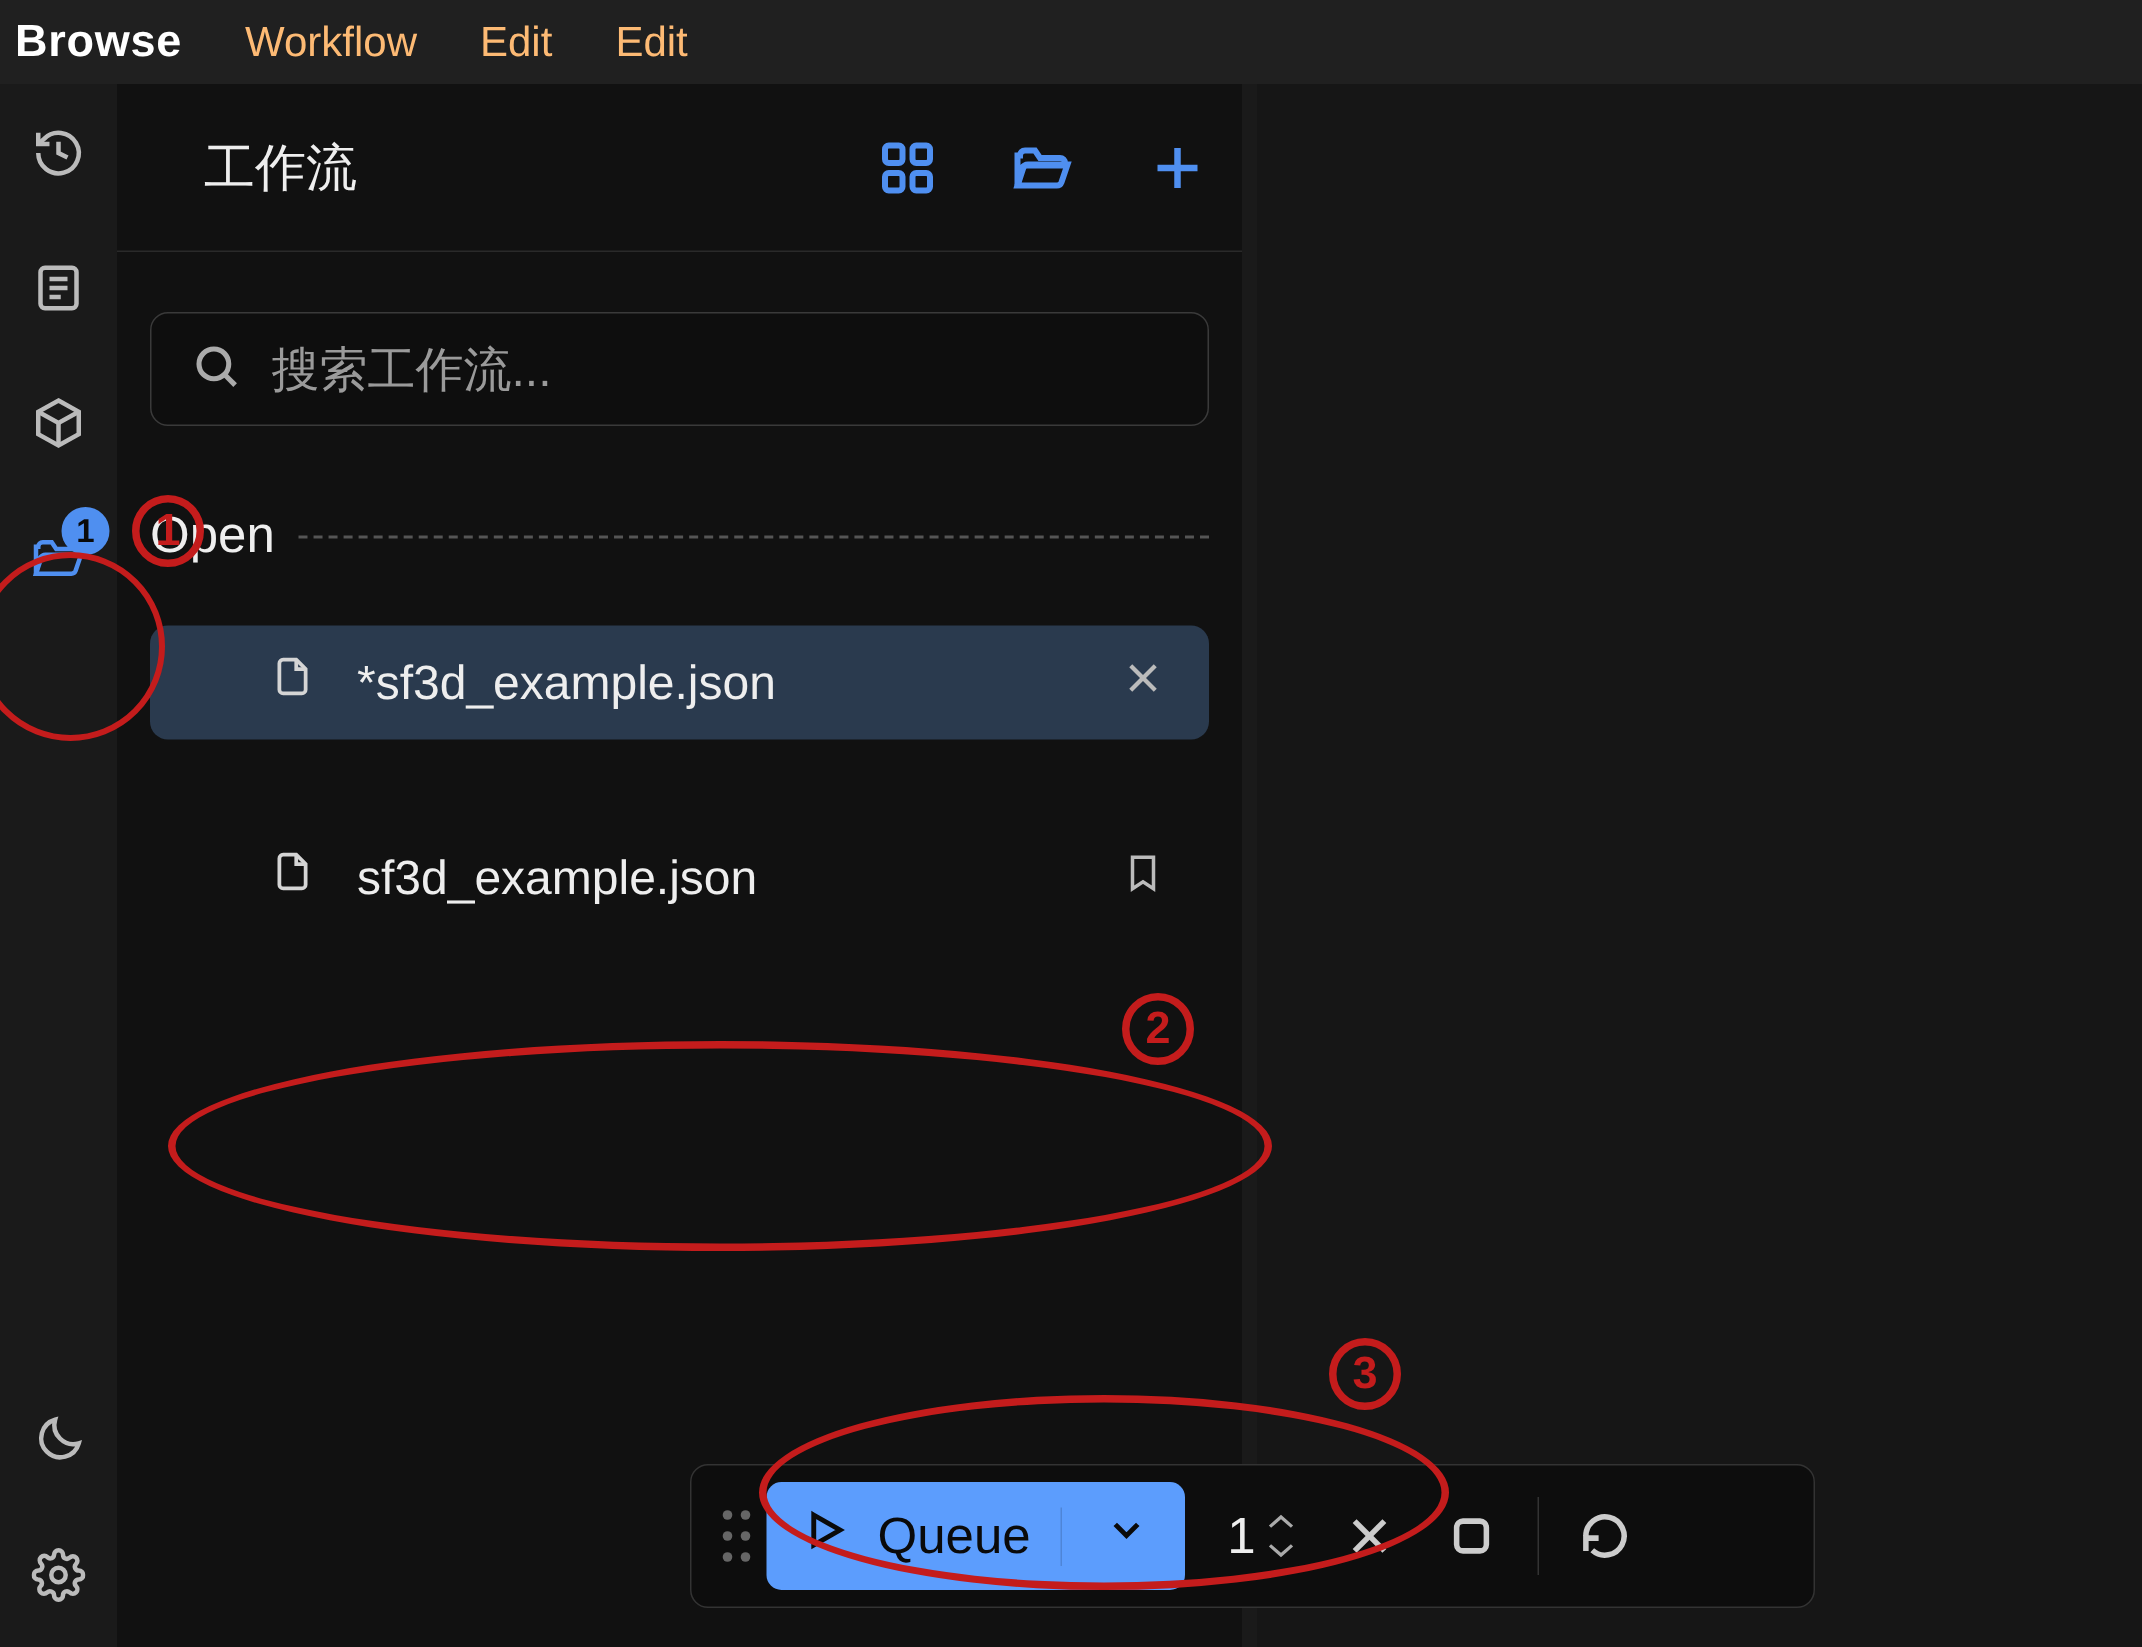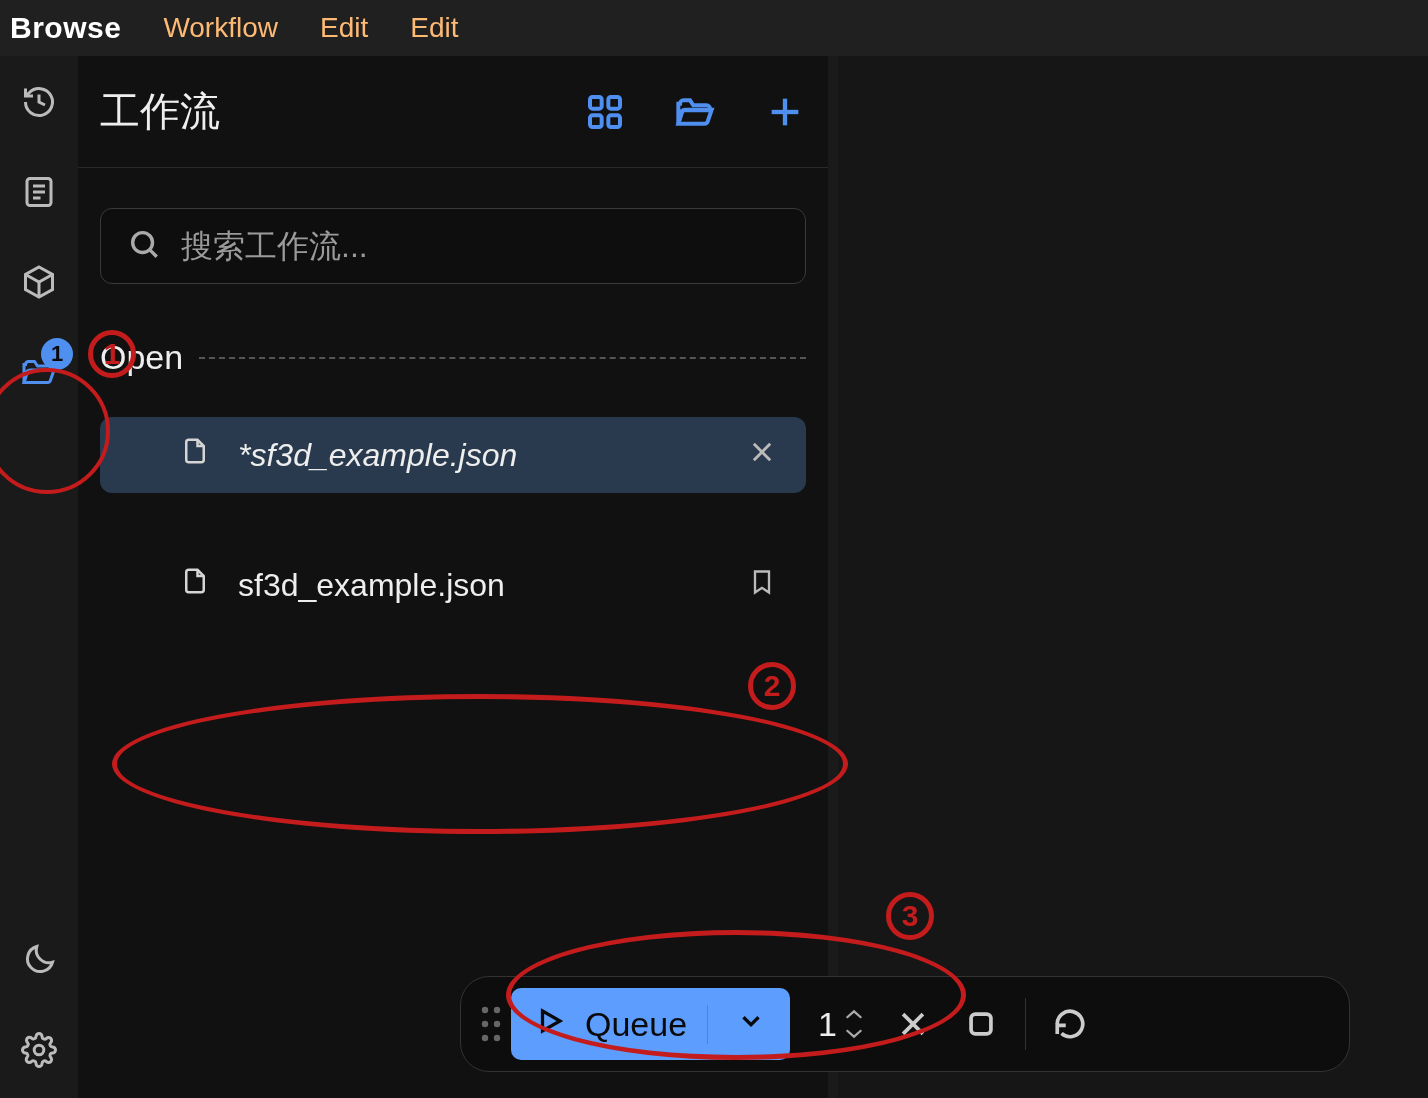--- a/index.html
+++ b/index.html
@@ -84,23 +84,24 @@
   }
   .panel-header {
     display: flex;
     align-items: center;
     justify-content: space-between;
     height: 112px;
     padding: 0 22px;
     border-bottom: 1px solid #2a2a2a;
   }
   .panel-title {
-    font-size: 40px;
+    font-size: 34px;
     font-weight: 400;
     color: #eee;
+    margin-left: 36px;
   }
   .panel-actions {
     display: flex;
     gap: 48px;
     align-items: center;
   }
   .panel-actions .hicon {
     color: #4f8ff0;
     width: 42px; height: 42px;
     display: flex; align-items: center; justify-content: center;
@@ -151,42 +152,42 @@
     display: flex;
     align-items: center;
     gap: 28px;
     height: 76px;
     border-radius: 12px;
     padding: 0 30px 0 80px;
     margin-top: 40px;
     font-size: 32px;
     position: relative;
   }
-  .file-item.selected { background: #2a3a4e; font-style: italic; }
+  .file-item.selected { background: #2a3a4e; }
   .file-item .file-icon svg { width: 30px; height: 36px; color: #d5d5d5; }
   .file-item .file-name { flex: 1; color: #eee; }
   .file-item .trail svg { width: 28px; height: 28px; color: #bbb; }
 
   
   .canvas {
     flex: 1;
     background: #161616;
     position: relative;
   }
 
   
   .queuebar {
     position: absolute;
     left: 460px;
     bottom: 26px;
-    width: 890px;
+    width: 750px;
     height: 96px;
     background: #0d0d0d;
     border: 1px solid #333;
-    border-radius: 29px;
+    border-radius: 12px;
     display: flex;
     align-items: center;
     padding: 0 18px;
     gap: 8px;
   }
   .grip {
     color: #666;
     width: 24px; height: 40px;
     display: flex; align-items: center; justify-content: center;
   }

